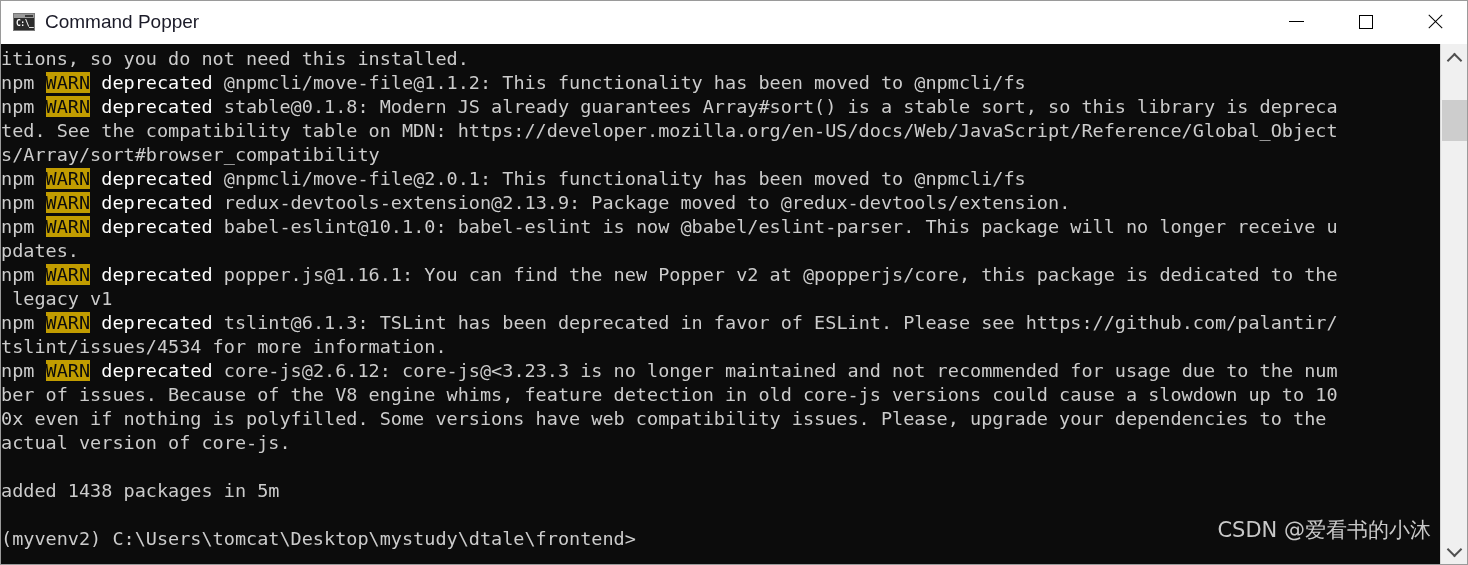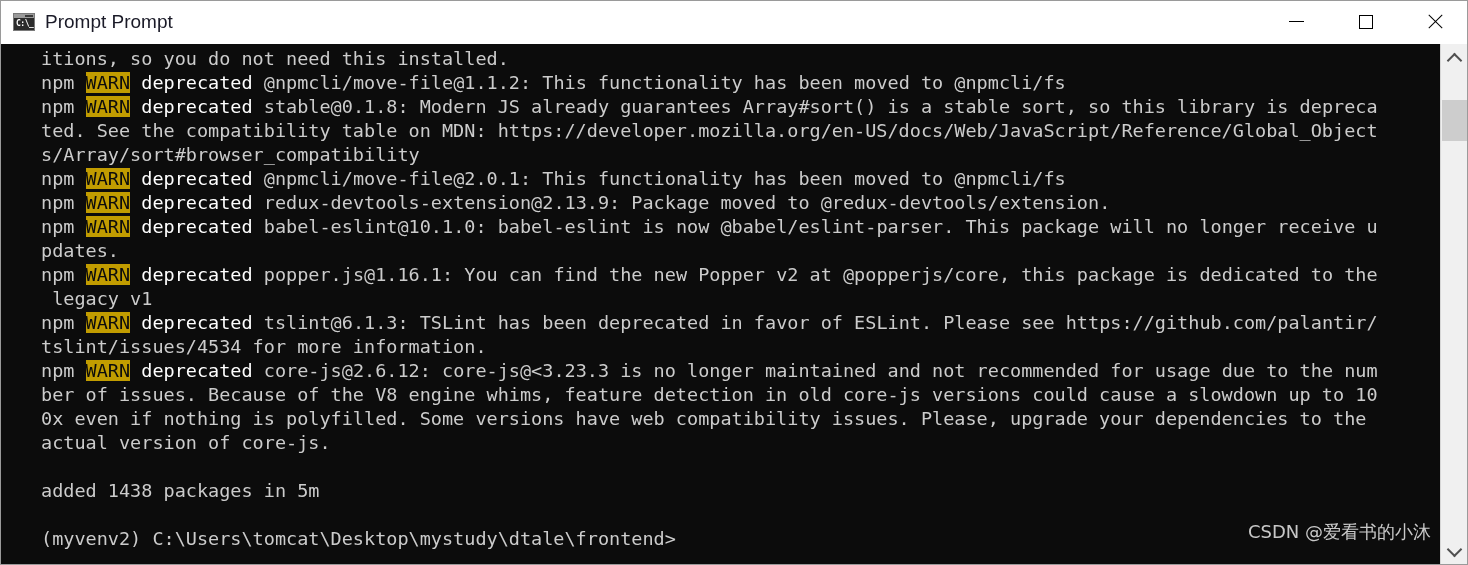--- a/index.html
+++ b/index.html
@@ -146,21 +146,20 @@
     font-family: "DejaVu Sans Mono", "Liberation Mono", monospace;
     font-size: 18.5px;
     line-height: 24px;
     color: #cccccc;
     white-space: pre;
     letter-spacing: 0px;
   }
   .line {
     height: 24px;
     white-space: pre;
-    padding-left: 40px;
   }
   .seg-warn {
     background: #c19c00;
     color: #0c0c0c;
     text-align: center;
   }
   .seg-dep {
     color: #ffffff;
   }
 
@@ -203,38 +202,38 @@
     height: 41px;
     background: #cdcdcd;
   }
 
   
   .watermark {
     position: absolute;
     right: 36px;
     bottom: 20px;
     font-family: "DejaVu Sans", sans-serif;
-    font-size: 18px;
+    font-size: 21px;
     color: #d9d9d9;
     white-space: nowrap;
     opacity: 0.92;
   }
 </style>
 </head>
 <body>
 
 <div class="window">
 
   <div class="titlebar">
     <div class="title-left">
       <span class="cmd-icon">
         <span class="bar"></span>
         <span class="prompt">C:\_</span>
       </span>
-      <span class="title-text">Prompt Prompt</span>
+      <span class="title-text">Command Popper</span>
     </div>
     <div class="win-controls">
       <button class="win-btn">
         <span class="glyph-min"></span>
       </button>
       <button class="win-btn">
         <span class="glyph-max"></span>
       </button>
       <button class="win-btn">
         <span class="glyph-close"></span>

